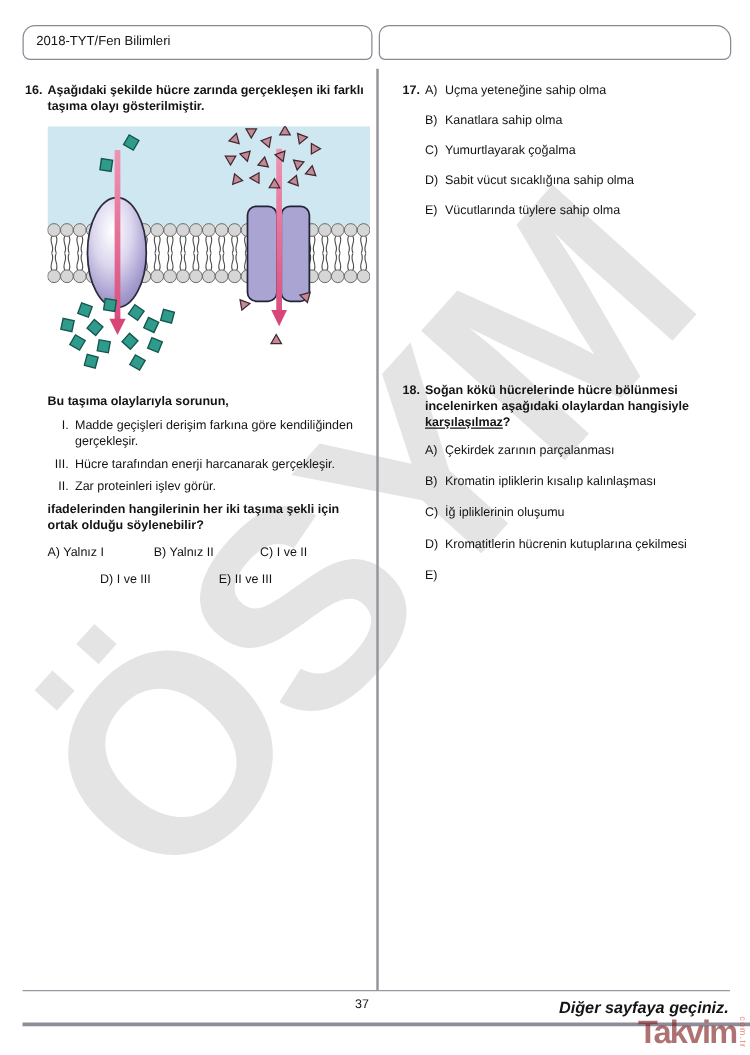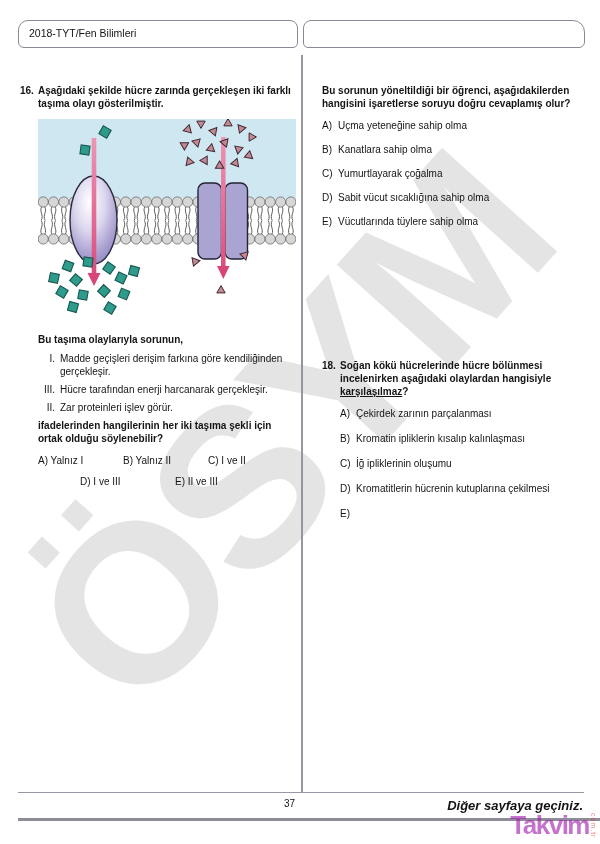--- a/index.html
+++ b/index.html
@@ -15,21 +15,21 @@
     font-size:225px;font-weight:bold;letter-spacing:-6px;
     color:#e4e4e4;white-space:nowrap;user-select:none;
   }
   
   .hbox{position:absolute;top:20px;height:26px;border:1.6px solid #8a8894;z-index:1;background:transparent}
   .hbox.left{left:18px;width:278px;border-radius:10px 8px 5px 6px}
   .hbox.right{left:303px;width:280px;border-radius:8px 12px 6px 5px}
   .htitle{font-size:10.5px;font-weight:normal;padding:6px 0 0 10px}
   .divider{position:absolute;left:301px;top:55px;width:2px;height:737px;background:#98949e;z-index:1}
   
-  .col{position:absolute;top:84px;z-index:1;font-size:10px;line-height:13px}
+  .col{position:absolute;top:66px;z-index:1;font-size:10px;line-height:13px}
   .col-left{left:20px;width:277px}
   .col-right{left:322px;width:260px}
   .qrow{display:flex}
   .qnum{font-weight:bold;width:18px;flex:none}
   .qbody{flex:1;min-width:0}
   p{margin:0}
   .stem{font-weight:bold;margin-bottom:9px}
   .stem.tight{margin-bottom:6px}
   .membrane-svg{display:block;margin:0 0 16px 0}
   .ritem{display:flex;margin-bottom:5px}
@@ -41,21 +41,21 @@
   .opt .olet{width:16px;flex:none}
   .q18{margin-top:120px}
   .q18 .opt{margin-bottom:12px;white-space:normal}
   .ul{text-decoration:underline;font-weight:bold}
   
   .fline1{position:absolute;top:792px;left:18px;width:566px;height:1.4px;background:#9a96a2;z-index:1}
   .fline2{position:absolute;top:818px;left:18px;width:582px;height:2.6px;background:#8f8b99;z-index:1}
   .pagenum{position:absolute;top:798px;left:284px;font-weight:normal;font-size:10px;z-index:1}
   .nextpage{position:absolute;top:798px;right:17px;font-weight:bold;font-style:italic;font-size:13px;z-index:1}
   .brand{position:absolute;top:813px;right:3px;z-index:2;display:flex;align-items:flex-start;opacity:.62}
-  .brand-main{font-size:26px;line-height:25px;font-weight:bold;color:#a21caf;letter-spacing:-1.5px}
+  .brand-main{font-size:26px;line-height:25px;font-weight:bold;color:#7f1d1d;letter-spacing:-1.5px}
   .brand-suffix{writing-mode:vertical-rl;font-size:7px;color:#e5332a;margin-left:1px;letter-spacing:1px;line-height:7px}
 </style>
 </head>
 <body>
 
 <div class="watermark">ÖSYM</div>
 
 <div class="hbox left">
   <div class="htitle">2018-TYT/Fen Bilimleri</div>
 </div>
@@ -243,22 +243,22 @@
         <span class="o" style="left:42px;top:21px"><span>D)</span> <span>I ve III</span></span>
         <span class="o" style="left:137px;top:21px"><span>E)</span> <span>II ve III</span></span>
       </div>
     </div>
   </div>
 </div>
 
 <div class="col col-right">
 
   <div class="qrow">
+    <span class="qnum">17.</span>
     <div class="qbody">
-      <p class="stem" style="margin-bottom:9px">Bu sorunun yöneltildiği bir öğrenci, aşağıdakilerden hangisini işaretlerse soruyu doğru cevaplamış olur?</p>
 
       <div class="opt">
           <span class="olet">A)</span>
           <span>Uçma yeteneğine sahip olma</span>
         </div>
       <div class="opt">
           <span class="olet">B)</span>
           <span>Kanatlara sahip olma</span>
         </div>
       <div class="opt">

